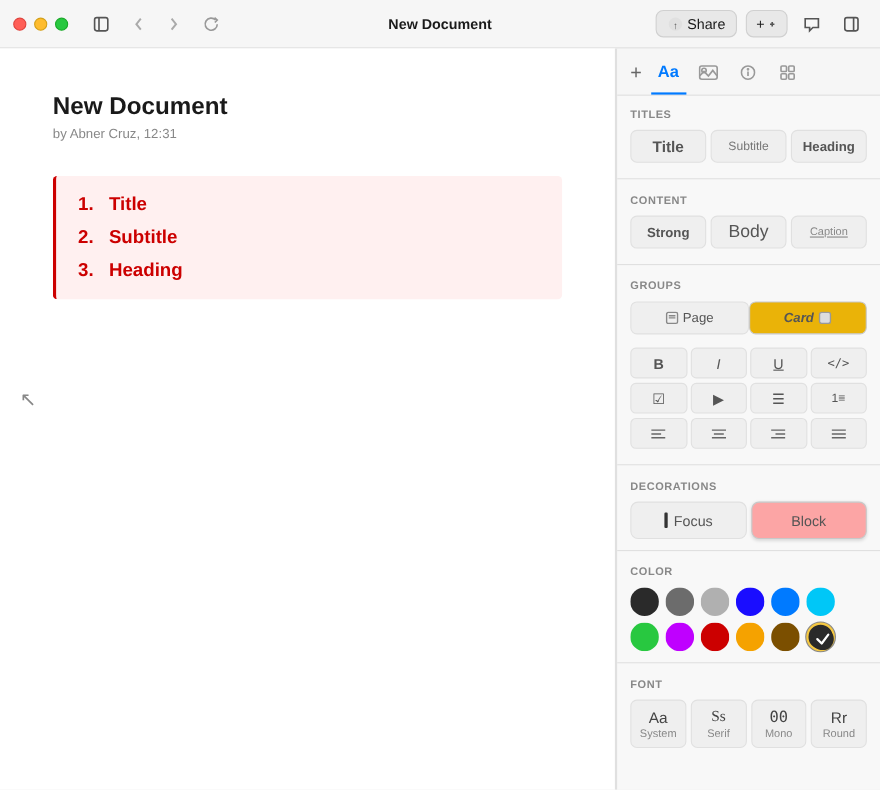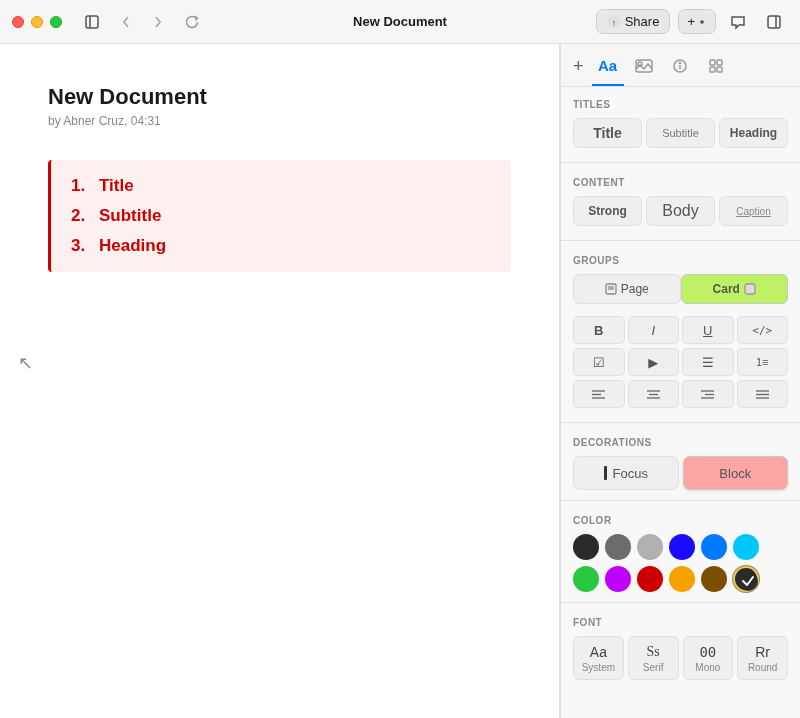--- a/index.html
+++ b/index.html
@@ -252,23 +252,24 @@
       justify-content: center;
       border-radius: 6px;
       font-size: 12px;
       color: #555;
       cursor: pointer;
       background: #efefef;
       border: 1px solid #e0e0e0;
       gap: 4px;
     }
     .group-chip.active {
-      background: #bef264;
+      background: #eab308;
       border-color: #c8c8c8;
       font-weight: 600;
+      font-style: italic;
     }
 
     
     .format-row {
       display: grid;
       grid-template-columns: repeat(4, 1fr);
       gap: 3px;
       margin-bottom: 4px;
     }
     .fmt-btn {
@@ -446,21 +447,21 @@
         <line x1="10" y1="2" x2="10" y2="14"></line>
       </svg>
     </div>
   </div>
 </div>
 
 <div class="main-layout">
 
   <div class="doc-area" style="position:relative;">
     <div class="doc-title">New Document</div>
-    <div class="doc-meta">by Abner Cruz, 04:31</div>
+    <div class="doc-meta">by Abner Cruz, 12:31</div>
 
     <div class="content-block">
       <div class="list-item">
         <span class="list-num">1.</span>
         <span class="list-text">Title</span>
       </div>
       <div class="list-item">
         <span class="list-num">2.</span>
         <span class="list-text">Subtitle</span>
       </div>

